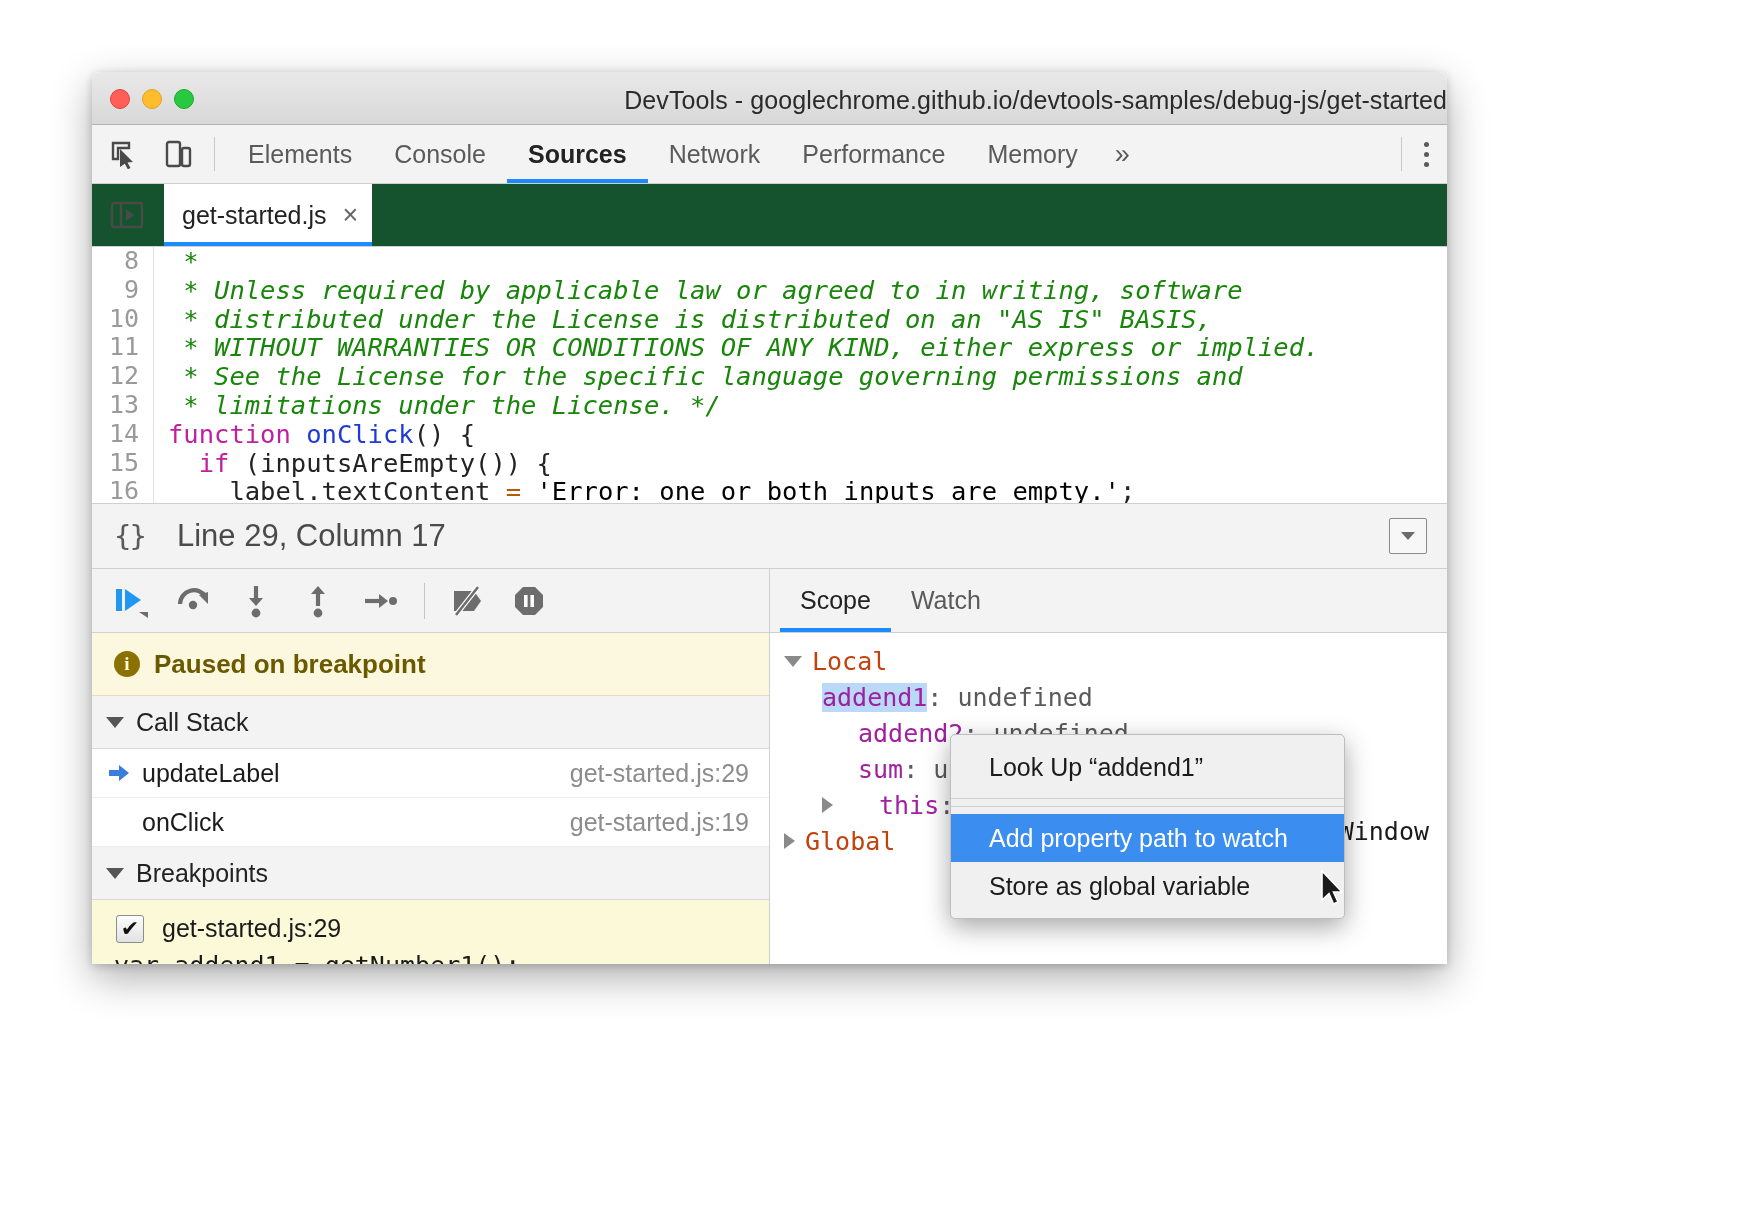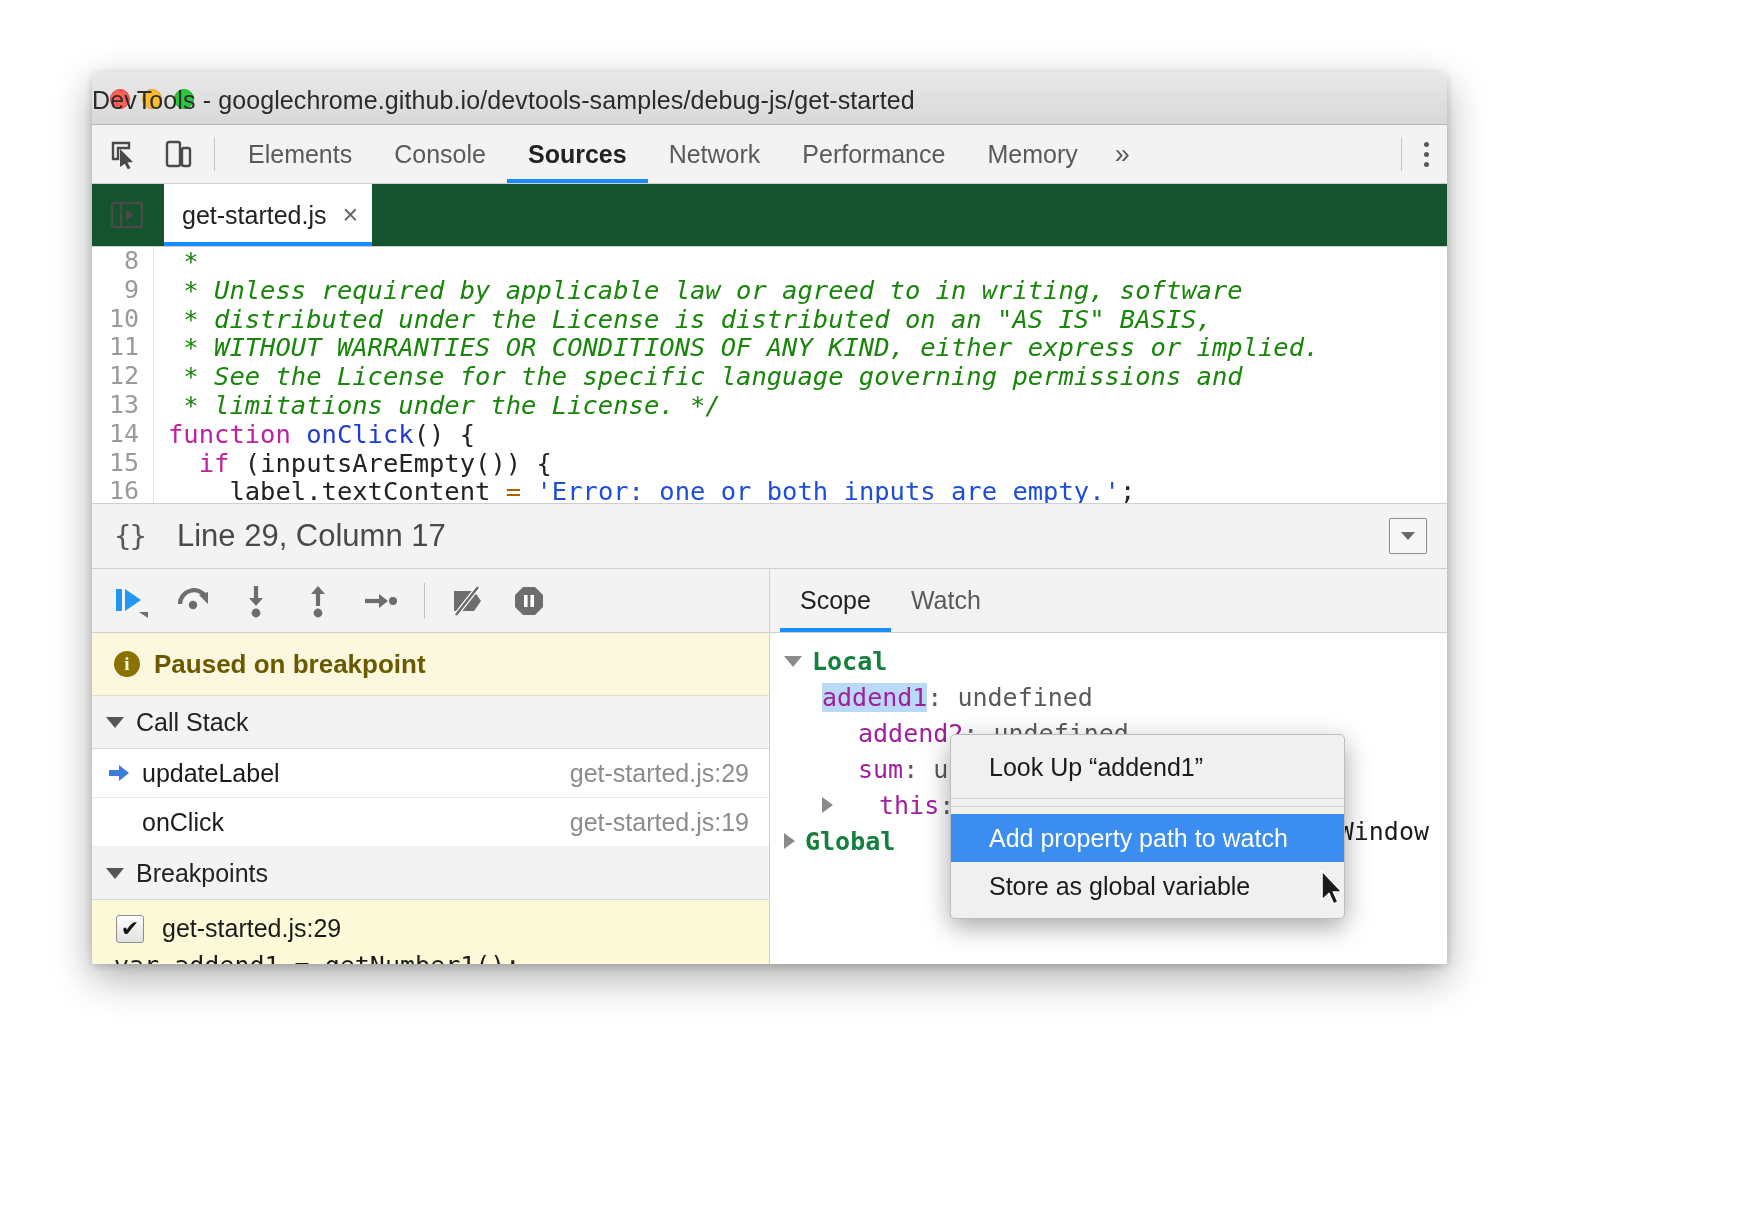--- a/index.html
+++ b/index.html
@@ -38,21 +38,21 @@
     width: 18px;
     height: 18px;
     border-radius: 50%;
   }
   .traffic.red   { left: 18px; background: #ff5f57; border: 1px solid #e0443e; }
   .traffic.amber { left: 50px; background: #ffbd2e; border: 1px solid #dea123; }
   .traffic.green { left: 82px; background: #28c940; border: 1px solid #1aab29; }
   #window-title {
     position: absolute;
     left: 0; right: 0; top: 14px;
-    text-align: left;
+    text-align: right;
     font-size: 25px;
     color: #2b2b2b;
     letter-spacing: 0.1px;
   }
 
   
   #devtools-tabbar {
     position: relative;
     height: 58px;
     background: #f3f3f3;
@@ -162,21 +162,21 @@
     font-size: 25px;
   }
   .code-text {
     padding-left: 14px;
     color: #222;
     line-height: 28.8px;
   }
   .tok-comment { color: #19860b; font-style: italic; }
   .tok-kw  { color: #c020a0; }
   .tok-fn  { color: #1f3bd6; }
-  .tok-str { color: #1d4ed8; }
+  .tok-str { color: #000000; }
   .tok-op  { color: #b35c00; }
   .tok-plain { color: #222; }
 
   
   #statusbar {
     position: relative;
     height: 64px;
     background: #f3f3f3;
     border-top: 1px solid #cfcfcf;
     border-bottom: 1px solid #cfcfcf;
@@ -364,21 +364,21 @@
     flex: 0 0 auto;
   }
   .tri-d {
     width: 0; height: 0;
     border-left: 9px solid transparent;
     border-right: 9px solid transparent;
     border-top: 11px solid #8a8a8a;
     margin-right: 10px;
     flex: 0 0 auto;
   }
-  .sc-scopename { color: #15803d; font-weight: bold; }
+  .sc-scopename { color: #c2410c; }
   .sc-prop { color: #a020a0; margin-left: 36px; }
   .sc-val  { color: #5a5a5a; }
   .sc-sel  { background: #b9d9f7; color: #a020a0; }
   .indent1 { padding-left: 52px; }
   #window-global-label {
     position: absolute;
     right: 18px;
     top: 248px;
     font-family: "DejaVu Sans Mono", monospace;
     font-size: 25px;

